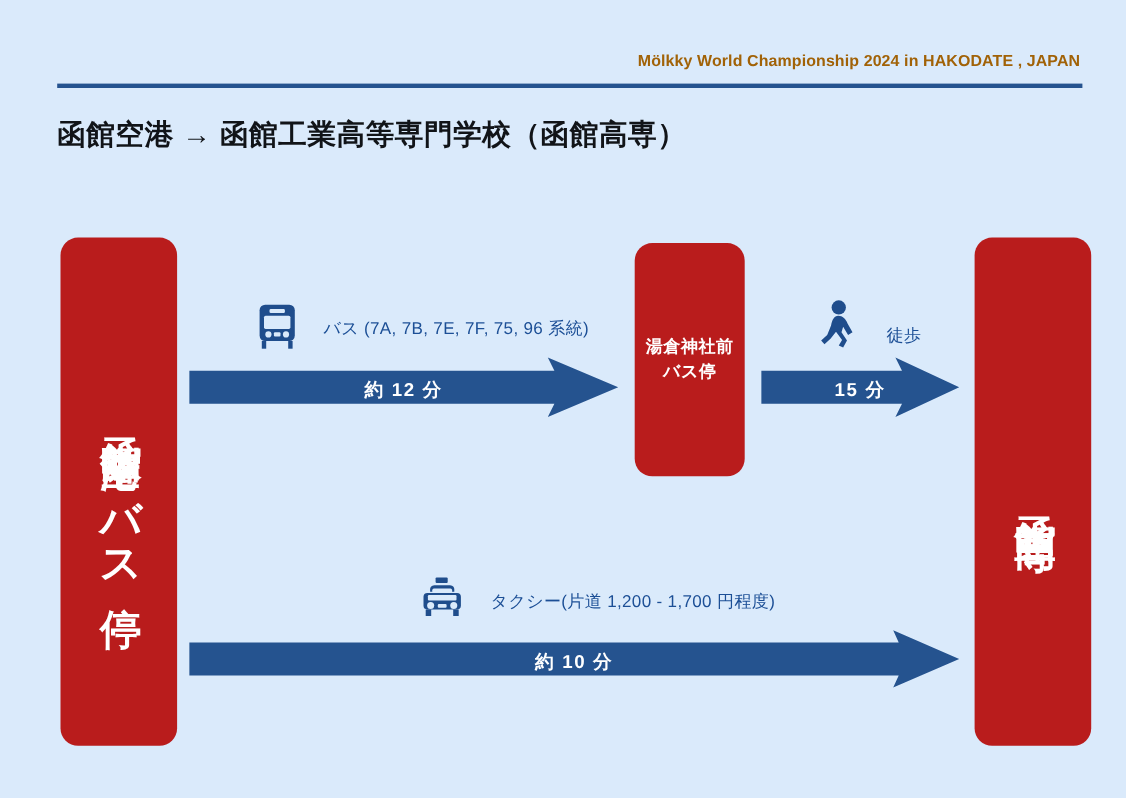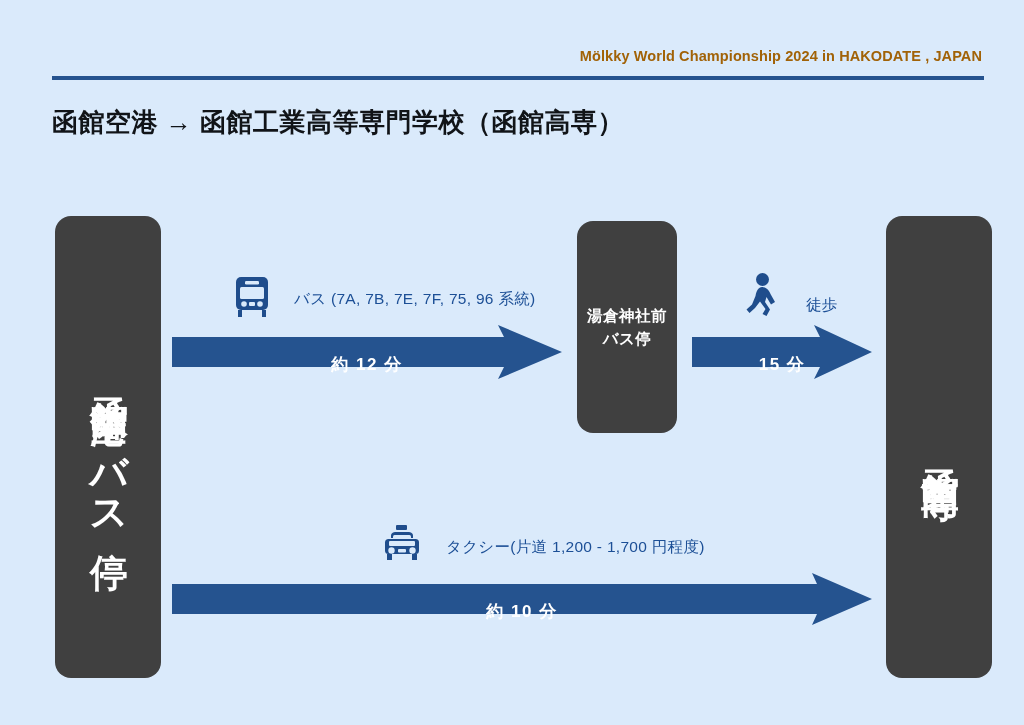--- a/index.html
+++ b/index.html
@@ -64,21 +64,21 @@
     font-size: 26px;
     font-weight: bold;
     color: #111418;
     white-space: nowrap;
     letter-spacing: 0.5px;
   }
 
   
   .node {
     position: absolute;
-    background: #404040;
+    background: #b91c1c;
     border-radius: 16px;
     color: #ffffff;
     display: flex;
     align-items: center;
     justify-content: center;
     text-align: center;
     box-sizing: border-box;
   }
   .node.vertical {
     writing-mode: vertical-rl;
@@ -115,21 +115,21 @@
   
   .arrow-wrap {
     position: absolute;
   }
   .arrow-wrap svg {
     display: block;
   }
   .arrow-label {
     position: absolute;
     left: 0;
-    top: 12px;
+    top: 2px;
     width: 100%;
     height: 100%;
     display: flex;
     align-items: center;
     justify-content: center;
     color: #ffffff;
     font-size: 17px;
     font-weight: bold;
     letter-spacing: 1.5px;
     pointer-events: none;

